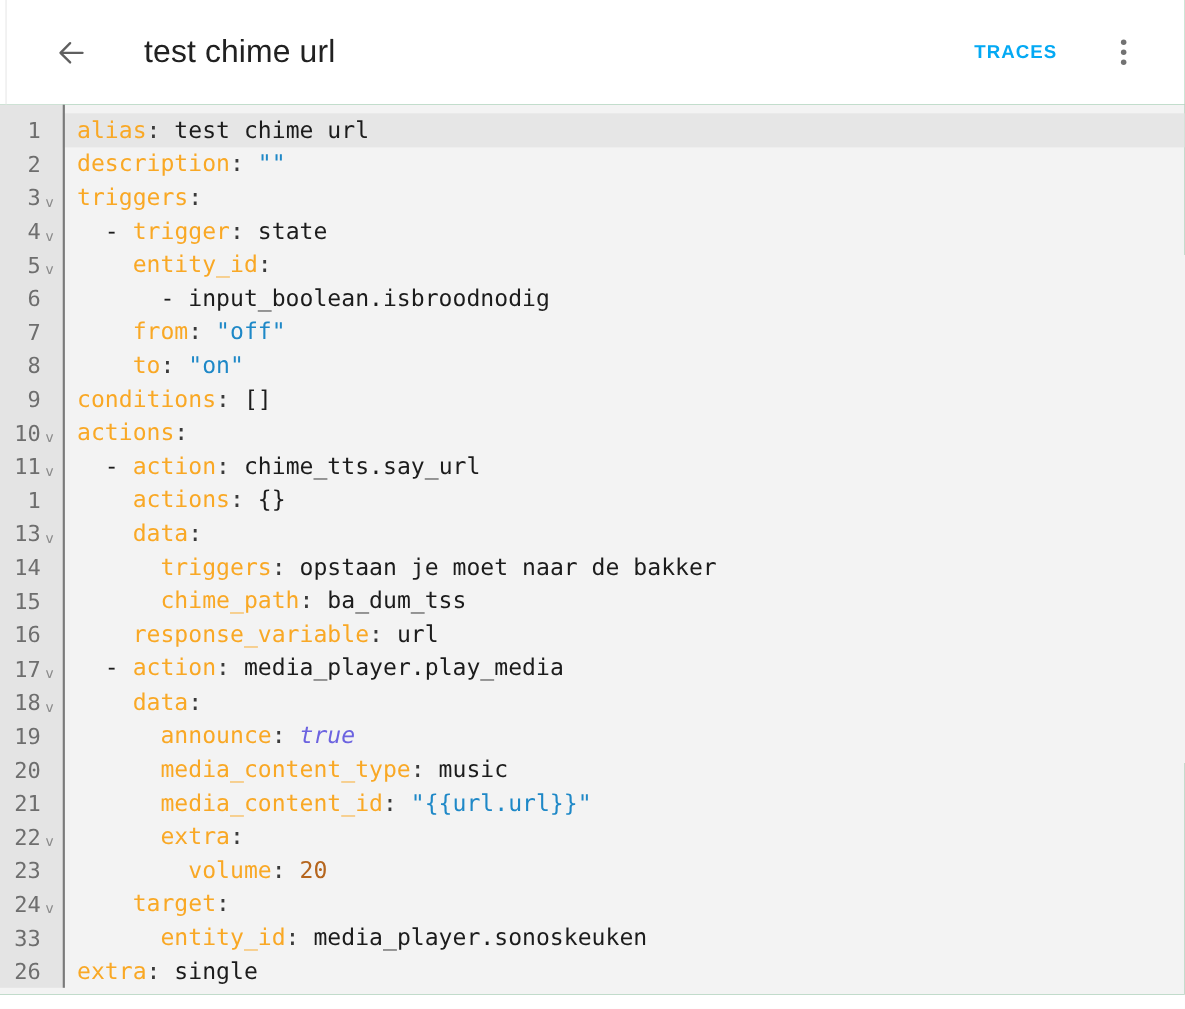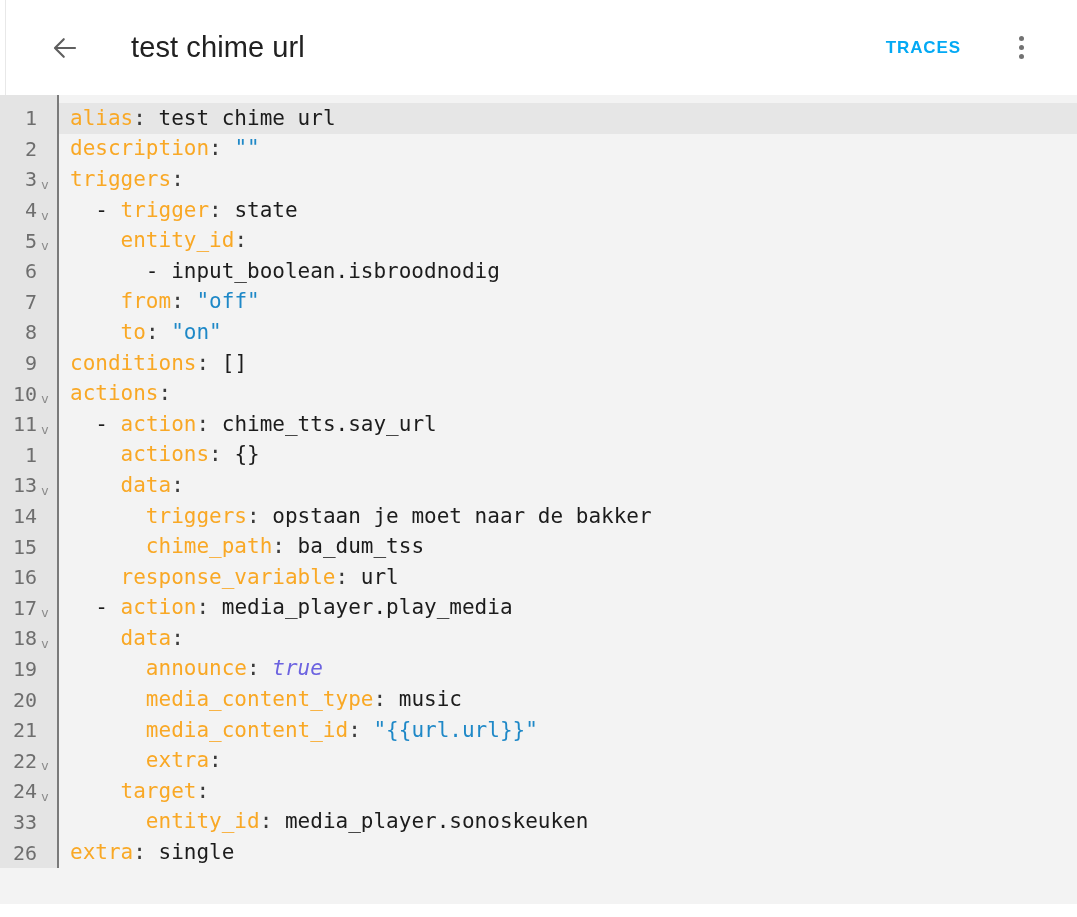--- a/index.html
+++ b/index.html
@@ -253,20 +253,21 @@
           <div class="code-line"><div class="ln-wrap"><span class="ln">13</span><span class="fold">v</span></div><div class="code-text"><span>    </span><span class="tok-key">data</span><span class="tok-punct">:</span></div></div>
           <div class="code-line"><div class="ln-wrap"><span class="ln">14</span><span class="fold empty"></span></div><div class="code-text"><span>      </span><span class="tok-key">triggers</span><span class="tok-punct">: </span><span class="tok-plain">opstaan je moet naar de bakker</span></div></div>
           <div class="code-line"><div class="ln-wrap"><span class="ln">15</span><span class="fold empty"></span></div><div class="code-text"><span>      </span><span class="tok-key">chime_path</span><span class="tok-punct">: </span><span class="tok-plain">ba_dum_tss</span></div></div>
           <div class="code-line"><div class="ln-wrap"><span class="ln">16</span><span class="fold empty"></span></div><div class="code-text"><span>    </span><span class="tok-key">response_variable</span><span class="tok-punct">: </span><span class="tok-plain">url</span></div></div>
           <div class="code-line"><div class="ln-wrap"><span class="ln">17</span><span class="fold">v</span></div><div class="code-text"><span>  </span><span class="tok-plain">- </span><span class="tok-key">action</span><span class="tok-punct">: </span><span class="tok-plain">media_player.play_media</span></div></div>
           <div class="code-line"><div class="ln-wrap"><span class="ln">18</span><span class="fold">v</span></div><div class="code-text"><span>    </span><span class="tok-key">data</span><span class="tok-punct">:</span></div></div>
           <div class="code-line"><div class="ln-wrap"><span class="ln">19</span><span class="fold empty"></span></div><div class="code-text"><span>      </span><span class="tok-key">announce</span><span class="tok-punct">: </span><span class="tok-bool">true</span></div></div>
           <div class="code-line"><div class="ln-wrap"><span class="ln">20</span><span class="fold empty"></span></div><div class="code-text"><span>      </span><span class="tok-key">media_content_type</span><span class="tok-punct">: </span><span class="tok-plain">music</span></div></div>
           <div class="code-line"><div class="ln-wrap"><span class="ln">21</span><span class="fold empty"></span></div><div class="code-text"><span>      </span><span class="tok-key">media_content_id</span><span class="tok-punct">: </span><span class="tok-str">"{{url.url}}"</span></div></div>
           <div class="code-line"><div class="ln-wrap"><span class="ln">22</span><span class="fold">v</span></div><div class="code-text"><span>      </span><span class="tok-key">extra</span><span class="tok-punct">:</span></div></div>
+          <div class="code-line"><div class="ln-wrap"><span class="ln">23</span><span class="fold empty"></span></div><div class="code-text"><span>        </span><span class="tok-key">volume</span><span class="tok-punct">: </span><span class="tok-num">20</span></div></div>
           <div class="code-line"><div class="ln-wrap"><span class="ln">24</span><span class="fold">v</span></div><div class="code-text"><span>    </span><span class="tok-key">target</span><span class="tok-punct">:</span></div></div>
           <div class="code-line"><div class="ln-wrap"><span class="ln">33</span><span class="fold empty"></span></div><div class="code-text"><span>      </span><span class="tok-key">entity_id</span><span class="tok-punct">: </span><span class="tok-plain">media_player.sonoskeuken</span></div></div>
           <div class="code-line"><div class="ln-wrap"><span class="ln">26</span><span class="fold empty"></span></div><div class="code-text"><span class="tok-key">extra</span><span class="tok-punct">: </span><span class="tok-plain">single</span></div></div>
         </div>
     </div>
   </div>
 
 </div>
 
 </body></html>

